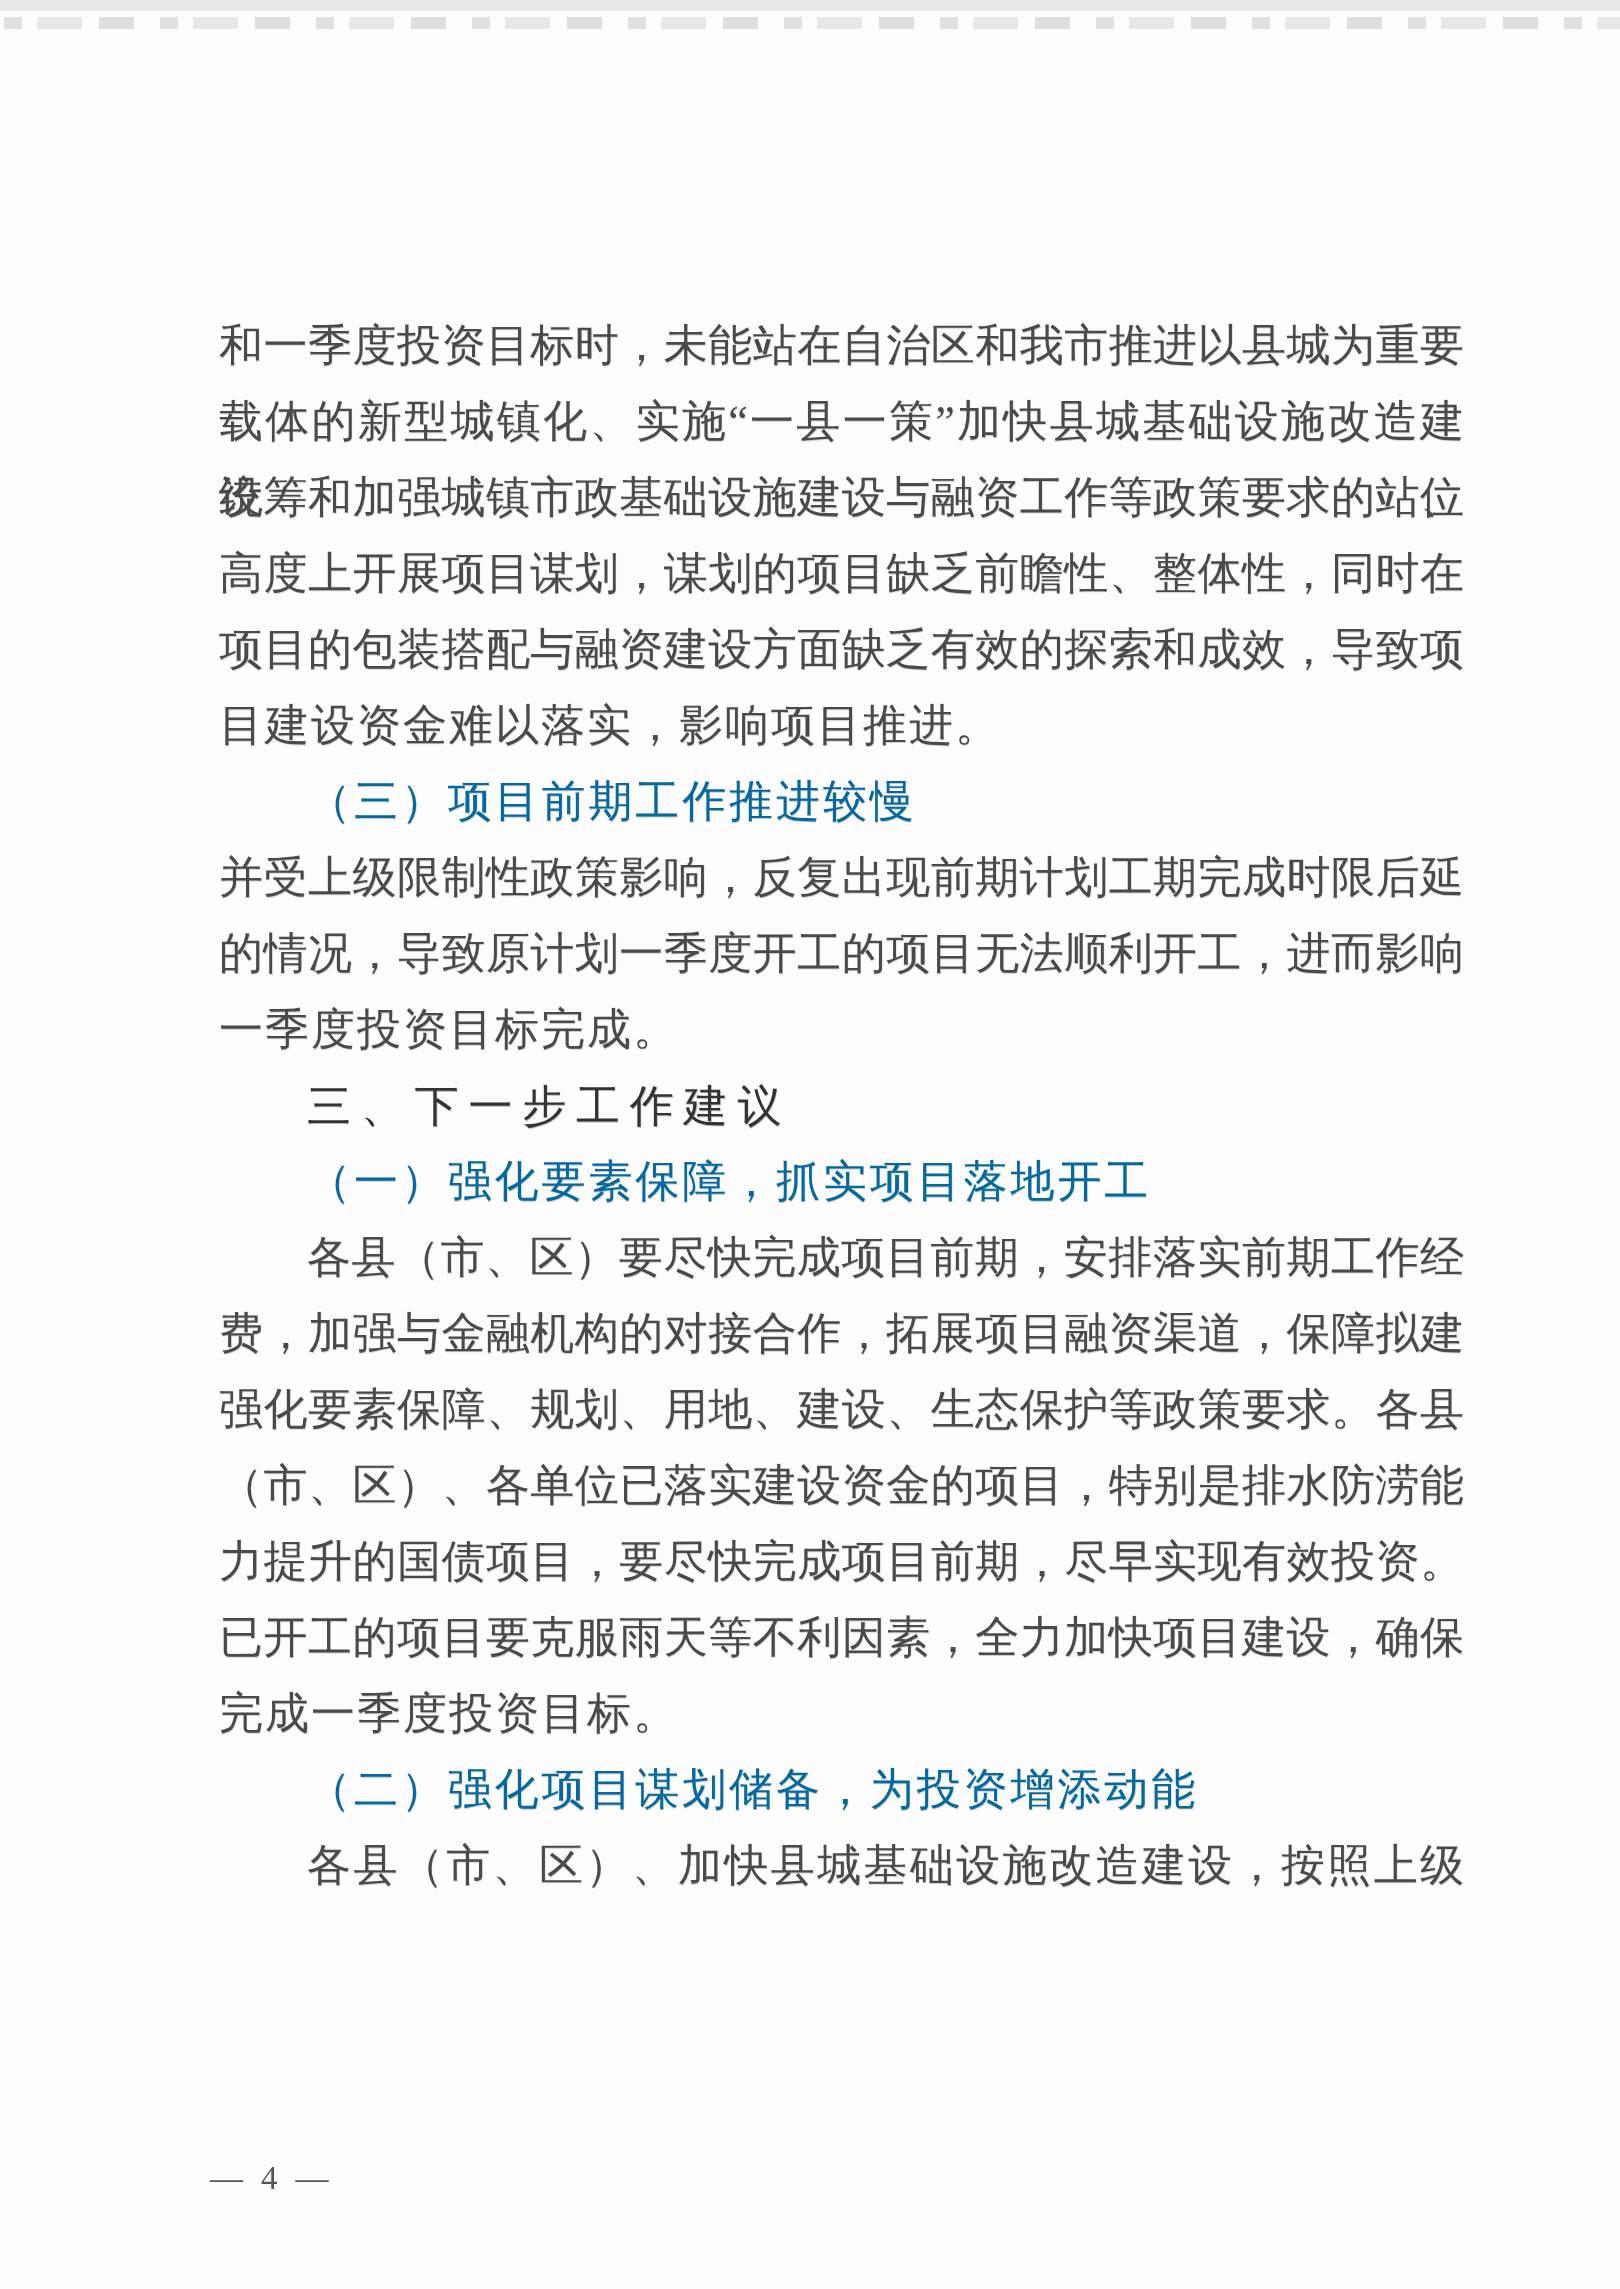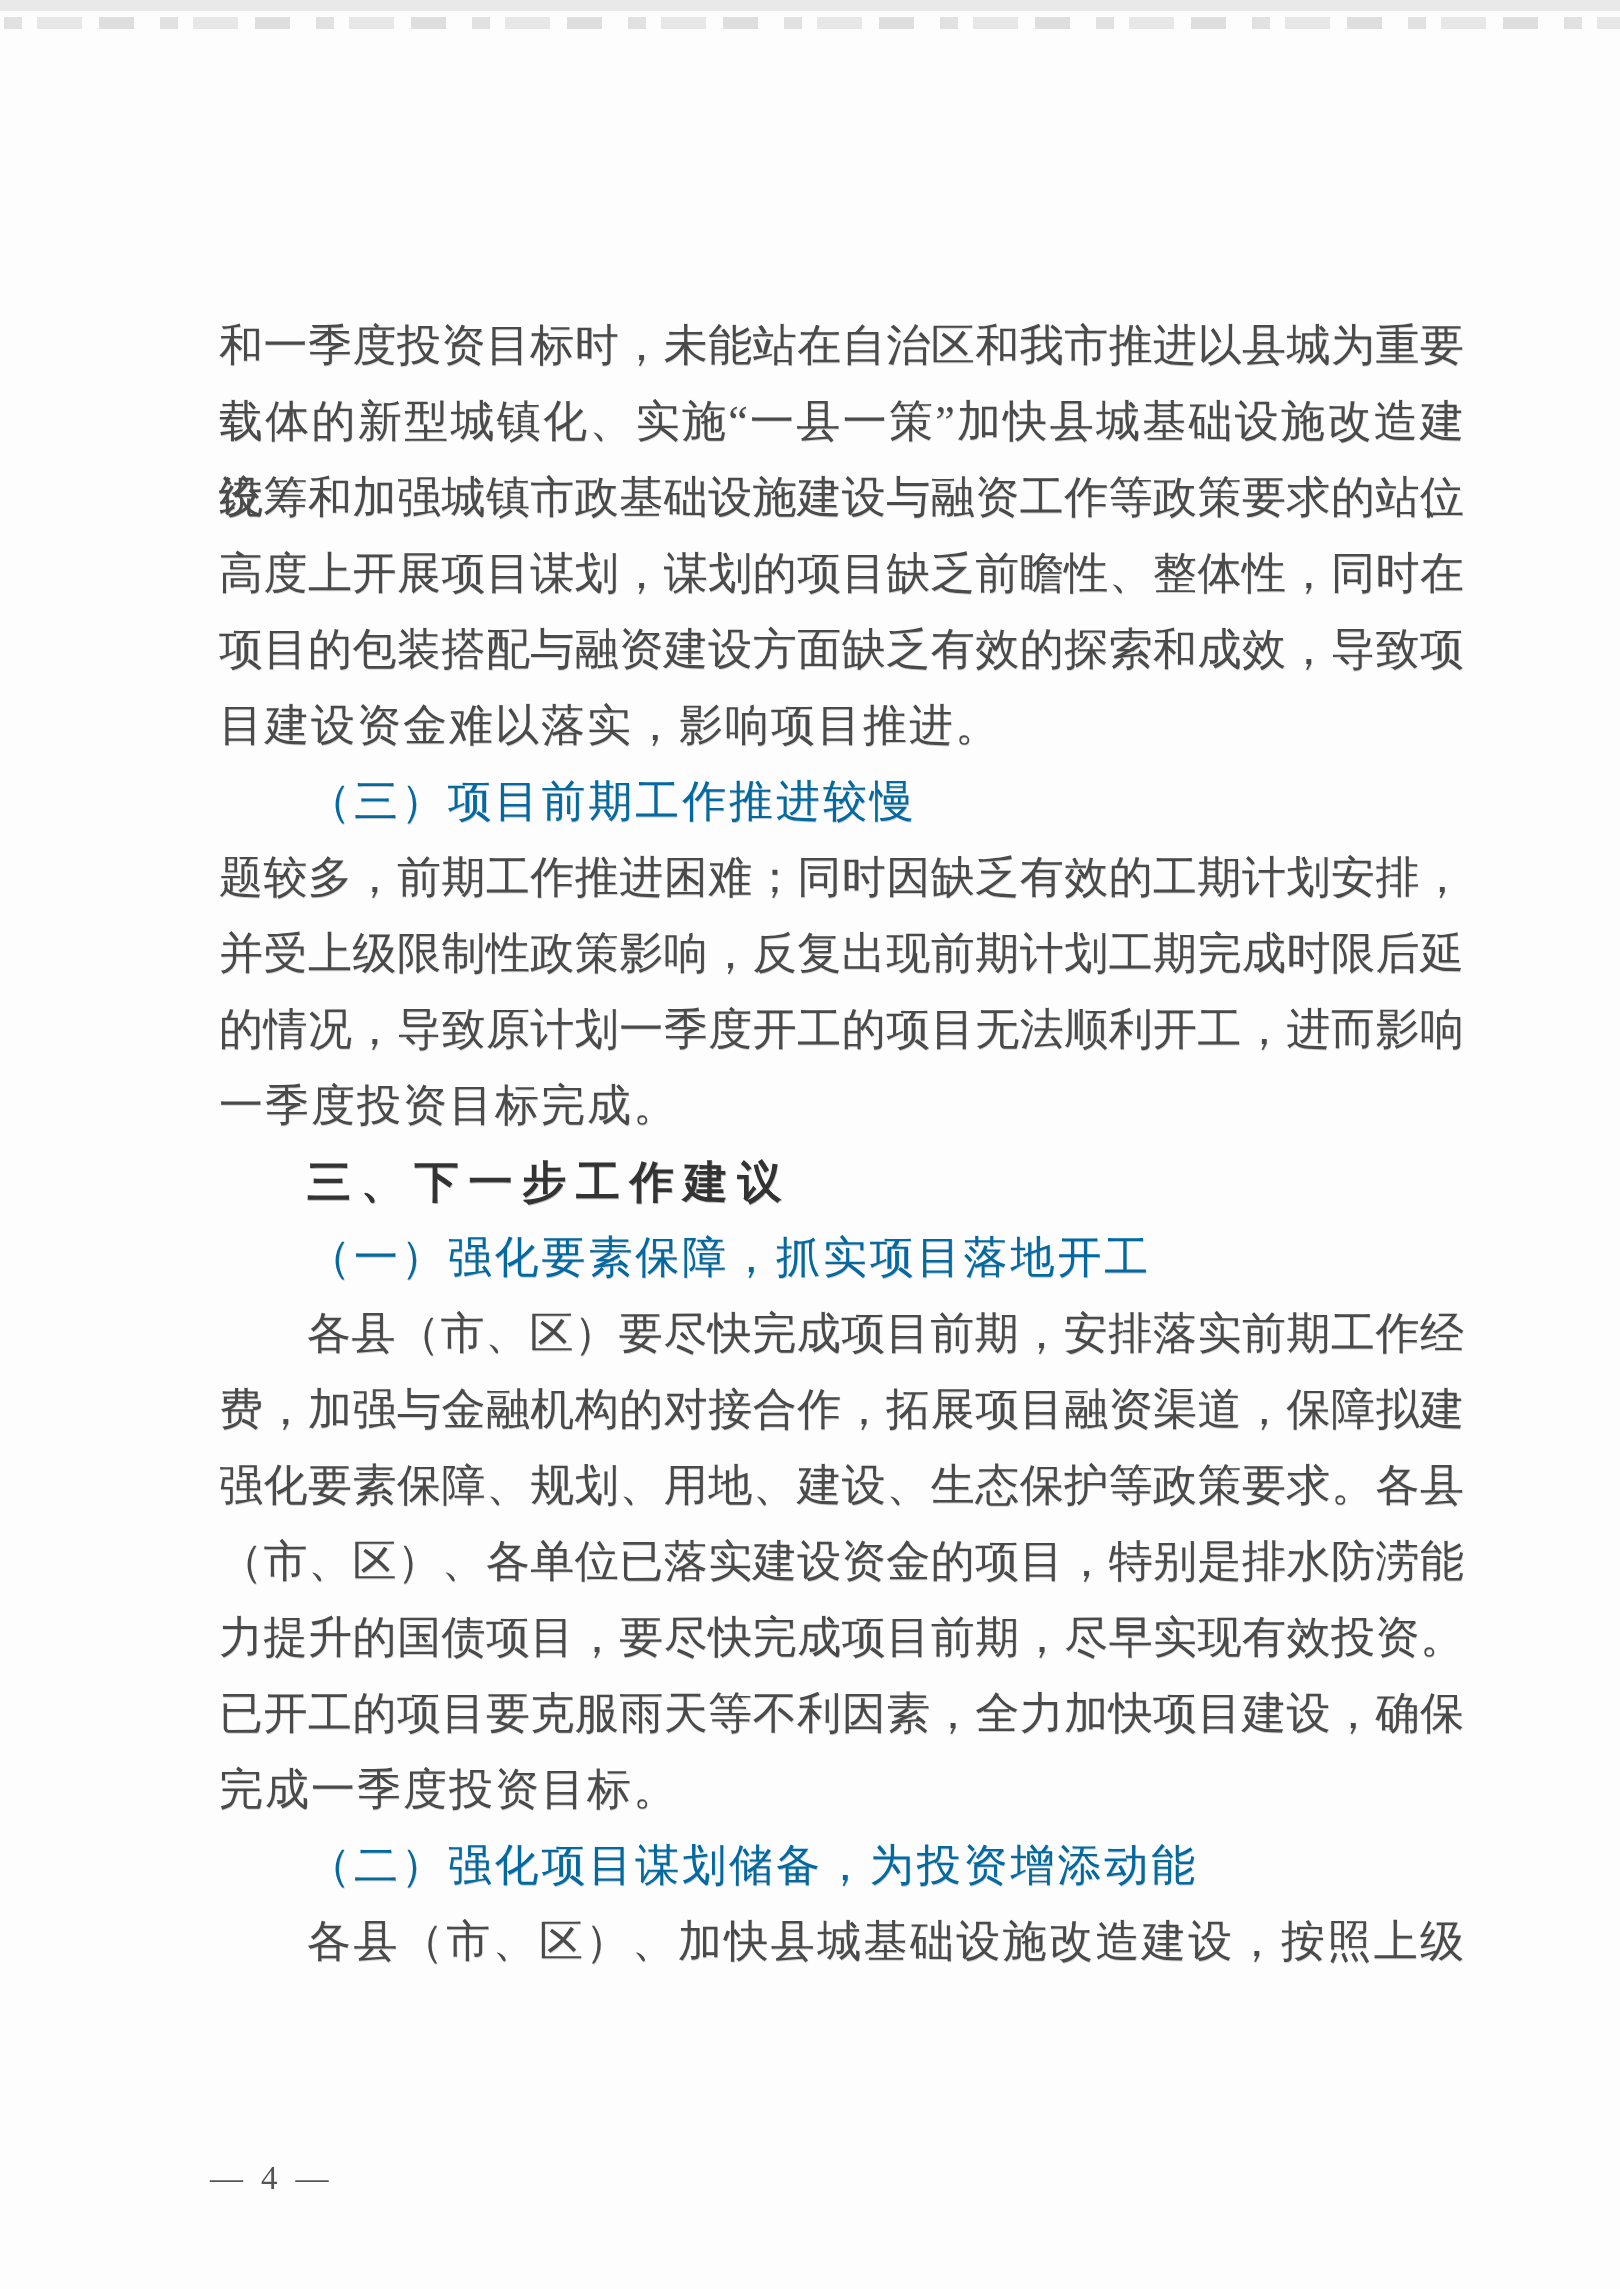--- a/index.html
+++ b/index.html
@@ -36,21 +36,21 @@
   .j {                       
     white-space:normal;
     letter-spacing:0;
     text-align:justify;
     text-justify:inter-character;
     text-align-last:justify;
   }
   .ind { padding-left:88px; }          
   .h1 {                                 
     font-family:"Liberation Sans", sans-serif;
-    font-weight:bold;
+    font-weight:normal;
     color:#333333;
     letter-spacing:9.8px;
     text-shadow:0.6px 0.6px 0.6px rgba(60,60,60,.35);
   }
   .h2 {                                 
     color:#0369a1;
     letter-spacing:2.9px;
     text-shadow:0.5px 0.5px 0.6px rgba(80,80,80,.3);
   }
   .page-number {
@@ -68,21 +68,20 @@
   <div class="scan-band"></div>
 
   <main class="content">
     <div class="line j">和一季度投资目标时，未能站在自治区和我市推进以县城为重要</div>
     <div class="line j">载体的新型城镇化、实施“一县一策”加快县城基础设施改造建设、</div>
     <div class="line j">统筹和加强城镇市政基础设施建设与融资工作等政策要求的站位</div>
     <div class="line j">高度上开展项目谋划，谋划的项目缺乏前瞻性、整体性，同时在</div>
     <div class="line j">项目的包装搭配与融资建设方面缺乏有效的探索和成效，导致项</div>
     <div class="line">目建设资金难以落实，影响项目推进。</div>
     <div class="line h2 ind">（三）项目前期工作推进较慢</div>
-    <div class="line j">题较多，前期工作推进困难；同时因缺乏有效的工期计划安排，</div>
     <div class="line j">并受上级限制性政策影响，反复出现前期计划工期完成时限后延</div>
     <div class="line j">的情况，导致原计划一季度开工的项目无法顺利开工，进而影响</div>
     <div class="line">一季度投资目标完成。</div>
     <div class="line h1 ind">三、下一步工作建议</div>
     <div class="line h2 ind">（一）强化要素保障，抓实项目落地开工</div>
     <div class="line j ind">各县（市、区）要尽快完成项目前期，安排落实前期工作经</div>
     <div class="line j">费，加强与金融机构的对接合作，拓展项目融资渠道，保障拟建</div>
     <div class="line j">强化要素保障、规划、用地、建设、生态保护等政策要求。各县</div>
     <div class="line j">（市、区）、各单位已落实建设资金的项目，特别是排水防涝能</div>
     <div class="line j">力提升的国债项目，要尽快完成项目前期，尽早实现有效投资。</div>

